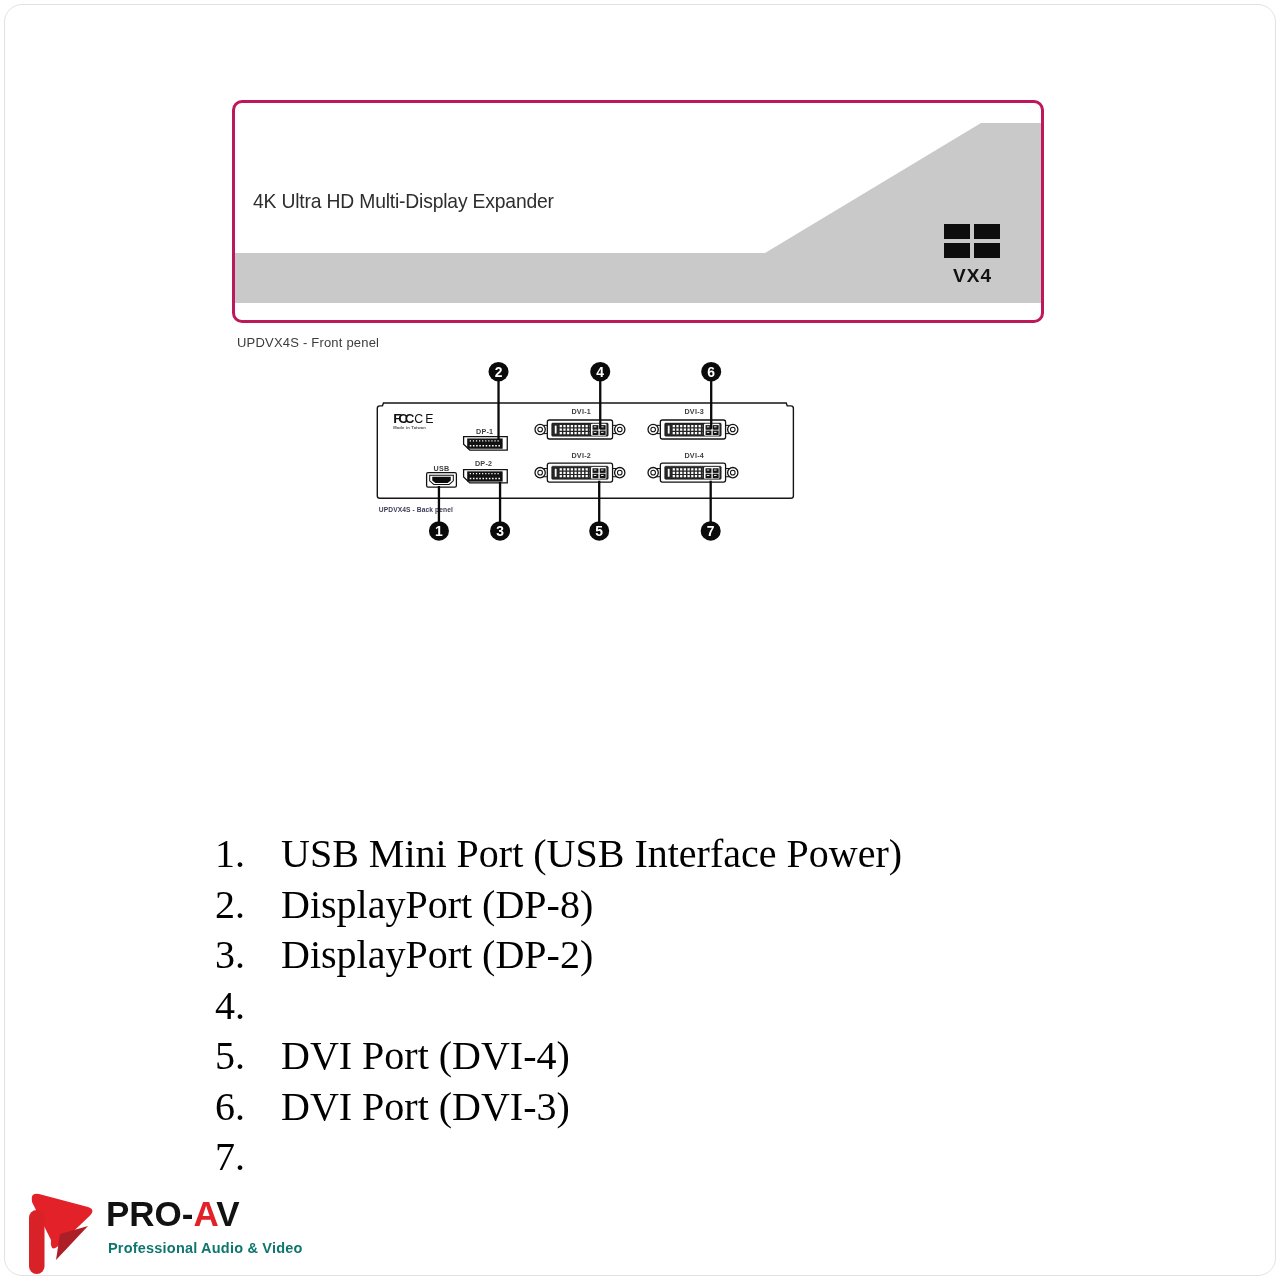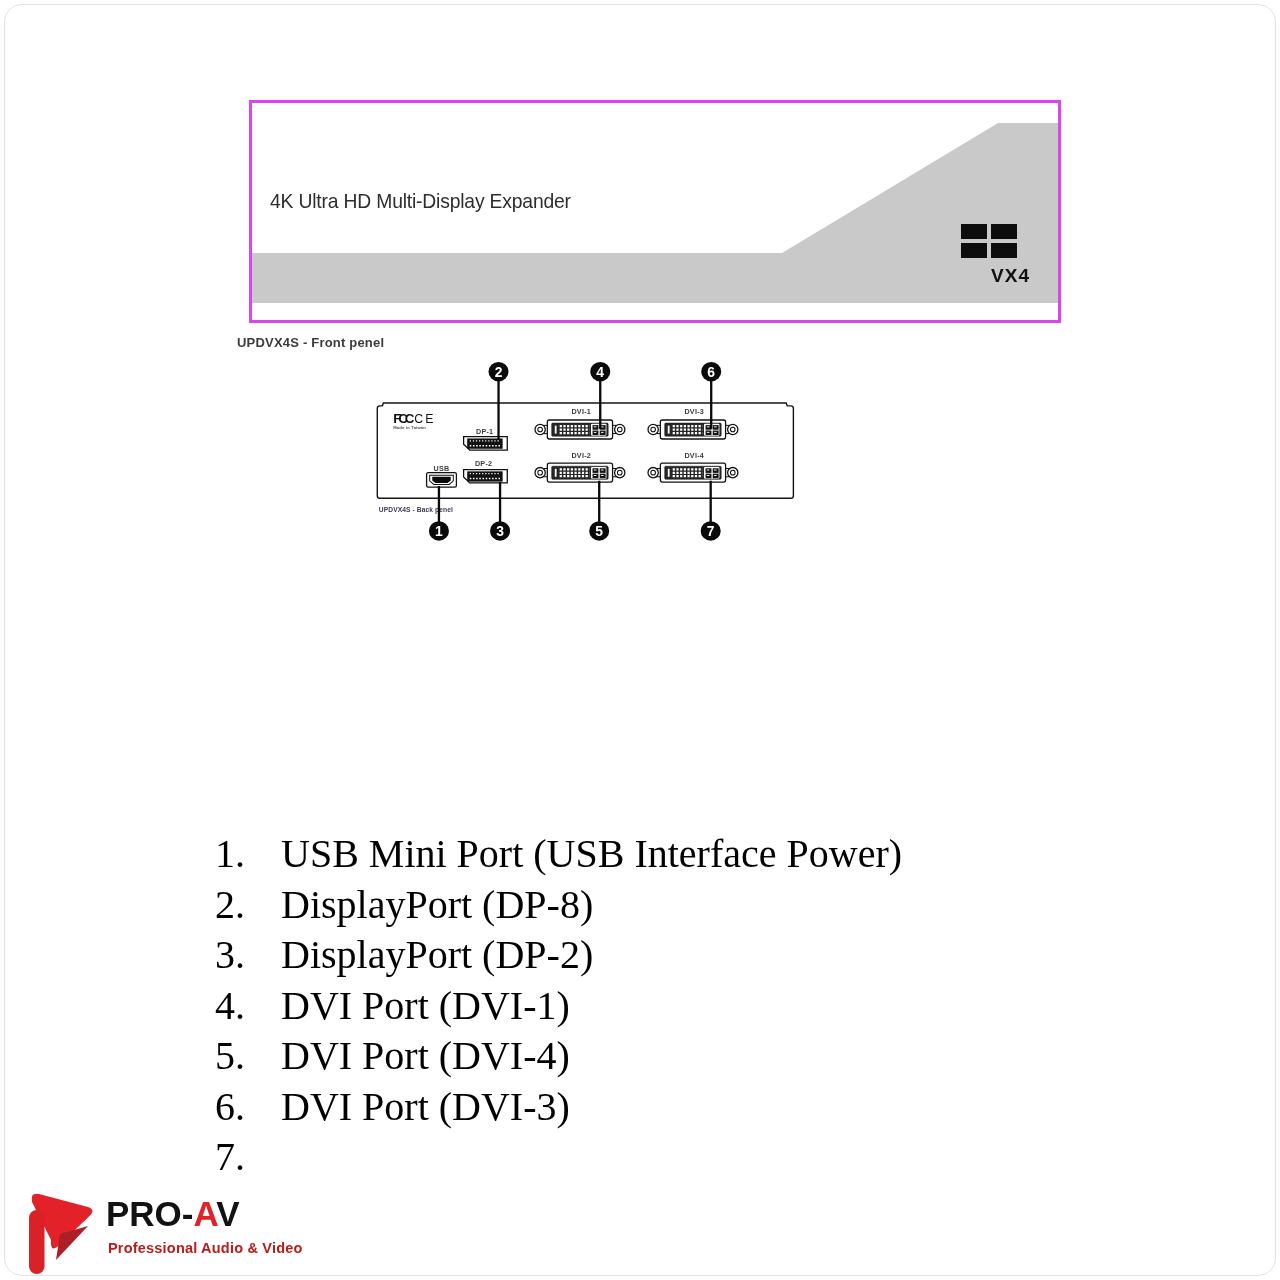--- a/index.html
+++ b/index.html
@@ -3,46 +3,46 @@
 <meta charset="utf-8">
 <style>
   html,body{margin:0;padding:0;background:#fff;}
   body{width:1280px;height:1280px;position:relative;overflow:hidden;
        font-family:"Liberation Sans",sans-serif;color:#1a1a1a;}
   .abs{position:absolute;}
   
   .frame{inset:4px;border:1px solid #e2e2e2;border-radius:18px;}
 
   
-  .front-panel{left:249px;top:100px;width:806px;height:217px;background:#fff;
-    border:3px solid #d946ef;border-radius:0;overflow:hidden;}
+  .front-panel{left:232px;top:100px;width:806px;height:217px;background:#fff;
+    border:3px solid #be185d;border-radius:10px;overflow:hidden;}
   .front-gray{position:absolute;inset:0;background:#c9c9c9;
     clip-path:polygon(0 150px,530px 150px,746px 20px,806px 20px,806px 200px,0 200px);}
   .front-title{left:18px;top:86px;font-size:21px;font-weight:500;color:#2e2e2e;
     letter-spacing:-0.2px;transform:scaleX(.92);transform-origin:left center;white-space:nowrap;}
   .vx-grid{left:709px;top:121px;width:57px;height:34px;display:grid;
     grid-template-columns:26px 26px;grid-template-rows:15px 15px;gap:4px;}
   .vx-grid div{background:#0d0d0d;}
-  .vx-label{left:697px;top:162px;width:81px;text-align:right;font-size:19px;
+  .vx-label{left:697px;top:162px;width:81px;text-align:center;font-size:19px;
     font-weight:600;letter-spacing:1px;color:#111;}
-  .caption{font-size:13px;font-weight:700;color:#3c3c3c;letter-spacing:.2px;}
+  .caption{font-size:13px;font-weight:400;color:#3c3c3c;letter-spacing:.2px;}
   .front-caption{left:237px;top:335px;}
 
   
   .legend{left:215px;top:830px;font-family:"Liberation Serif",serif;font-size:40px;color:#000;}
   .legend-row{display:flex;height:50.5px;align-items:flex-start;line-height:47px;}
   .legend-num{width:66px;}
   .legend-label{white-space:nowrap;text-align:center;}
 
   
   .logo-mark{left:26px;top:1188px;}
   .brand{left:106px;top:1194px;font-size:35px;font-weight:bold;letter-spacing:0;
     color:#121212;white-space:nowrap;}
   .brand .red{color:#e32129;}
-  .tagline{left:108px;top:1240px;font-size:14.5px;font-weight:bold;color:#b91c1c;
+  .tagline{left:108px;top:1240px;font-size:14.5px;font-weight:bold;color:#0f766e;
     letter-spacing:.2px;white-space:nowrap;}
 
   svg text{font-family:"Liberation Sans",sans-serif;}
 </style>
 </head>
 <body>
 
 <div class="abs frame"></div>
 
 <div class="abs front-panel">
@@ -163,21 +163,20 @@
   <div class="legend-row">
     <span class="legend-num">2.</span>
     <span class="legend-label">DisplayPort (DP-8)</span>
   </div>
   <div class="legend-row">
     <span class="legend-num">3.</span>
     <span class="legend-label">DisplayPort (DP-2)</span>
   </div>
   <div class="legend-row">
     <span class="legend-num">4.</span>
-    <span class="legend-label">DVI Port (DVI-1)</span>
   </div>
   <div class="legend-row">
     <span class="legend-num">5.</span>
     <span class="legend-label">DVI Port (DVI-4)</span>
   </div>
   <div class="legend-row">
     <span class="legend-num">6.</span>
     <span class="legend-label">DVI Port (DVI-3)</span>
   </div>
   <div class="legend-row">

